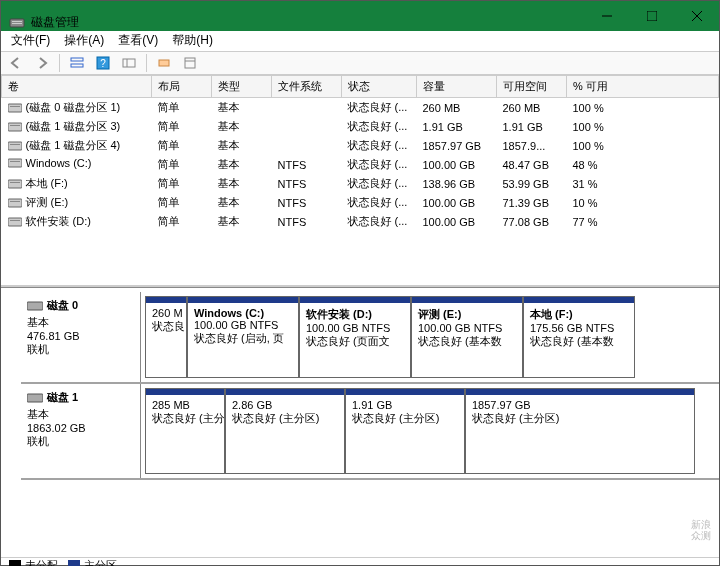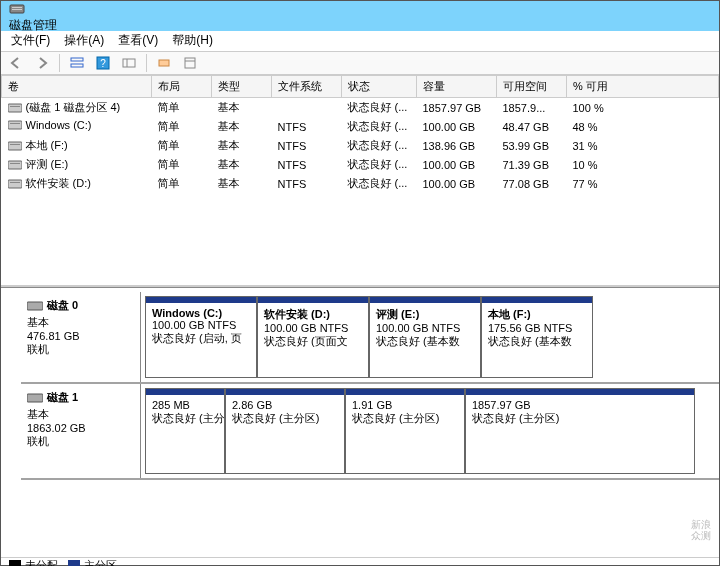--- a/index.html
+++ b/index.html
@@ -1,18 +1,18 @@
 <!DOCTYPE html>
 <html><head>
 <meta charset="utf-8">
 <style>
 * { box-sizing: border-box; margin: 0; padding: 0; }
 body { font-family: "Microsoft YaHei", "Segoe UI", sans-serif; font-size: 11px; background: #fff; overflow: hidden; }
 .window { width: 720px; height: 566px; border: 1px solid #555; display: flex; flex-direction: column; background: #fff; position: relative; }
-.titlebar { height: 30px; display: flex; align-items: flex-start; padding: 0 0 0 8px; background: #7dd3fc; flex-direction: column; }
+.titlebar { height: 30px; display: flex; align-items: flex-end; padding: 0 0 0 8px; background: #15803d; }
 .titlebar .icon { width: 16px; height: 16px; margin-right: 6px; }
 .titlebar .title { flex: 1; font-size: 12px; }
 .winbtn { width: 45px; height: 30px; display: flex; align-items: center; justify-content: center; color: #222; }
 .menubar { height: 20px; display: flex; align-items: flex-end; padding: 0 4px; background: #fff; gap: 2px; }
 .menubar span { padding: 2px 6px; font-size: 12px; cursor: default; }
 .toolbar { height: 26px; border-top: 1px solid #ccc; border-bottom: 1px solid #ccc; display: flex; align-items: center; padding: 0 4px; gap: 4px; background: #f9f9f9; }
 .toolbar .tbtn { width: 22px; height: 22px; display: flex; align-items: center; justify-content: center; border: 1px solid transparent; }
 .toolbar .sep { width: 1px; height: 18px; background: #ccc; margin: 0 2px; }
 .splitter { height: 6px; background: #f0f0f0; border-top: 1px solid #ccc; border-bottom: 1px solid #ccc; cursor: row-resize; }
 .upper { flex: 1 0 210px; overflow: auto; }
@@ -135,20 +135,52 @@
         <th>% 可用</th>
       </tr>
         </thead>
       <tbody id="vol-body">
           <tr>
             <td class="volname">
               <span class="vicon"><svg viewBox="0 0 14 10" width="14" height="10">
                   <rect x="0" y="1" width="14" height="8" rx="1" fill="#ccc" stroke="#666"></rect>
                   <rect x="2" y="3" width="10" height="1" fill="#888"></rect>
                 </svg></span>
+              <span>(磁盘 0 磁盘分区 1)</span>
+            </td>
+            <td>简单</td>
+            <td>基本</td>
+            <td></td>
+            <td>状态良好 (...</td>
+            <td>260 MB</td>
+            <td>260 MB</td>
+            <td>100 %</td>
+          </tr>
+          <tr>
+            <td class="volname">
+              <span class="vicon"><svg viewBox="0 0 14 10" width="14" height="10">
+                  <rect x="0" y="1" width="14" height="8" rx="1" fill="#ccc" stroke="#666"></rect>
+                  <rect x="2" y="3" width="10" height="1" fill="#888"></rect>
+                </svg></span>
+              <span>(磁盘 1 磁盘分区 3)</span>
+            </td>
+            <td>简单</td>
+            <td>基本</td>
+            <td></td>
+            <td>状态良好 (...</td>
+            <td>1.91 GB</td>
+            <td>1.91 GB</td>
+            <td>100 %</td>
+          </tr>
+          <tr>
+            <td class="volname">
+              <span class="vicon"><svg viewBox="0 0 14 10" width="14" height="10">
+                  <rect x="0" y="1" width="14" height="8" rx="1" fill="#ccc" stroke="#666"></rect>
+                  <rect x="2" y="3" width="10" height="1" fill="#888"></rect>
+                </svg></span>
               <span>(磁盘 1 磁盘分区 4)</span>
             </td>
             <td>简单</td>
             <td>基本</td>
             <td></td>
             <td>状态良好 (...</td>
             <td>1857.97 GB</td>
             <td>1857.9...</td>
             <td>100 %</td>
           </tr>
@@ -229,20 +261,25 @@
             <span class="diskicon"><svg viewBox="0 0 16 12">
                 <rect x="0" y="2" width="16" height="8" rx="1" fill="#aaa" stroke="#555"></rect>
               </svg></span>
             <span>磁盘 0</span>
           </div>
         <div>基本</div>
         <div>476.81 GB</div>
         <div>联机</div>
       </div>
       <div class="diskparts" id="disk0-parts">
+          <div class="part" style="width: 42px;">
+            <div class="stripe pri"></div>
+            <span>260 M</span>
+            <span>状态良</span>
+          </div>
           <div class="part" style="width: 112px;">
             <div class="stripe pri"></div>
             <b>Windows  (C:)</b>
             <span>100.00 GB NTFS</span>
             <span>状态良好 (启动, 页</span>
           </div>
           <div class="part" style="width: 112px;">
             <div class="stripe pri"></div>
             <b>软件安装  (D:)</b>
             <span>100.00 GB NTFS</span>

